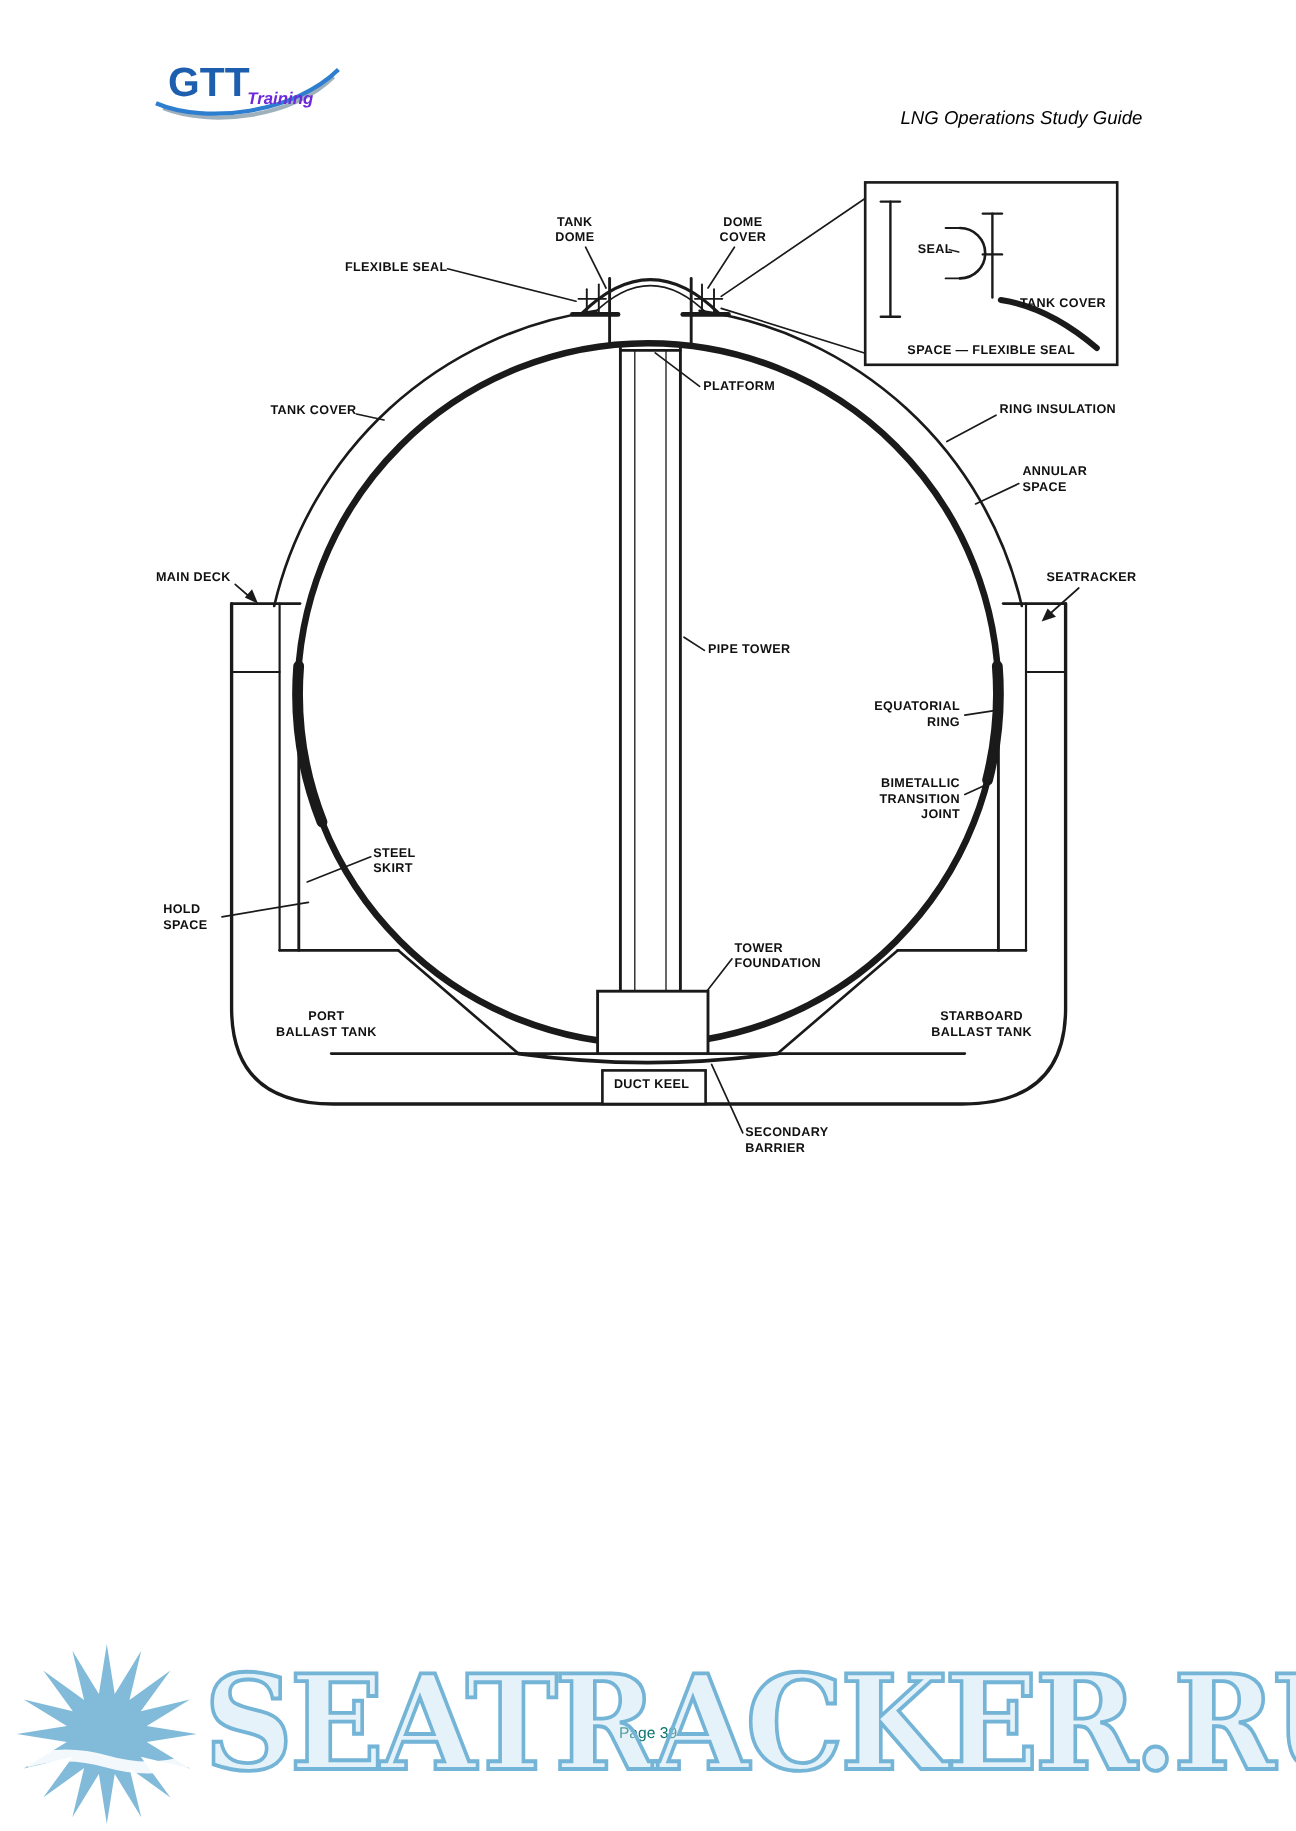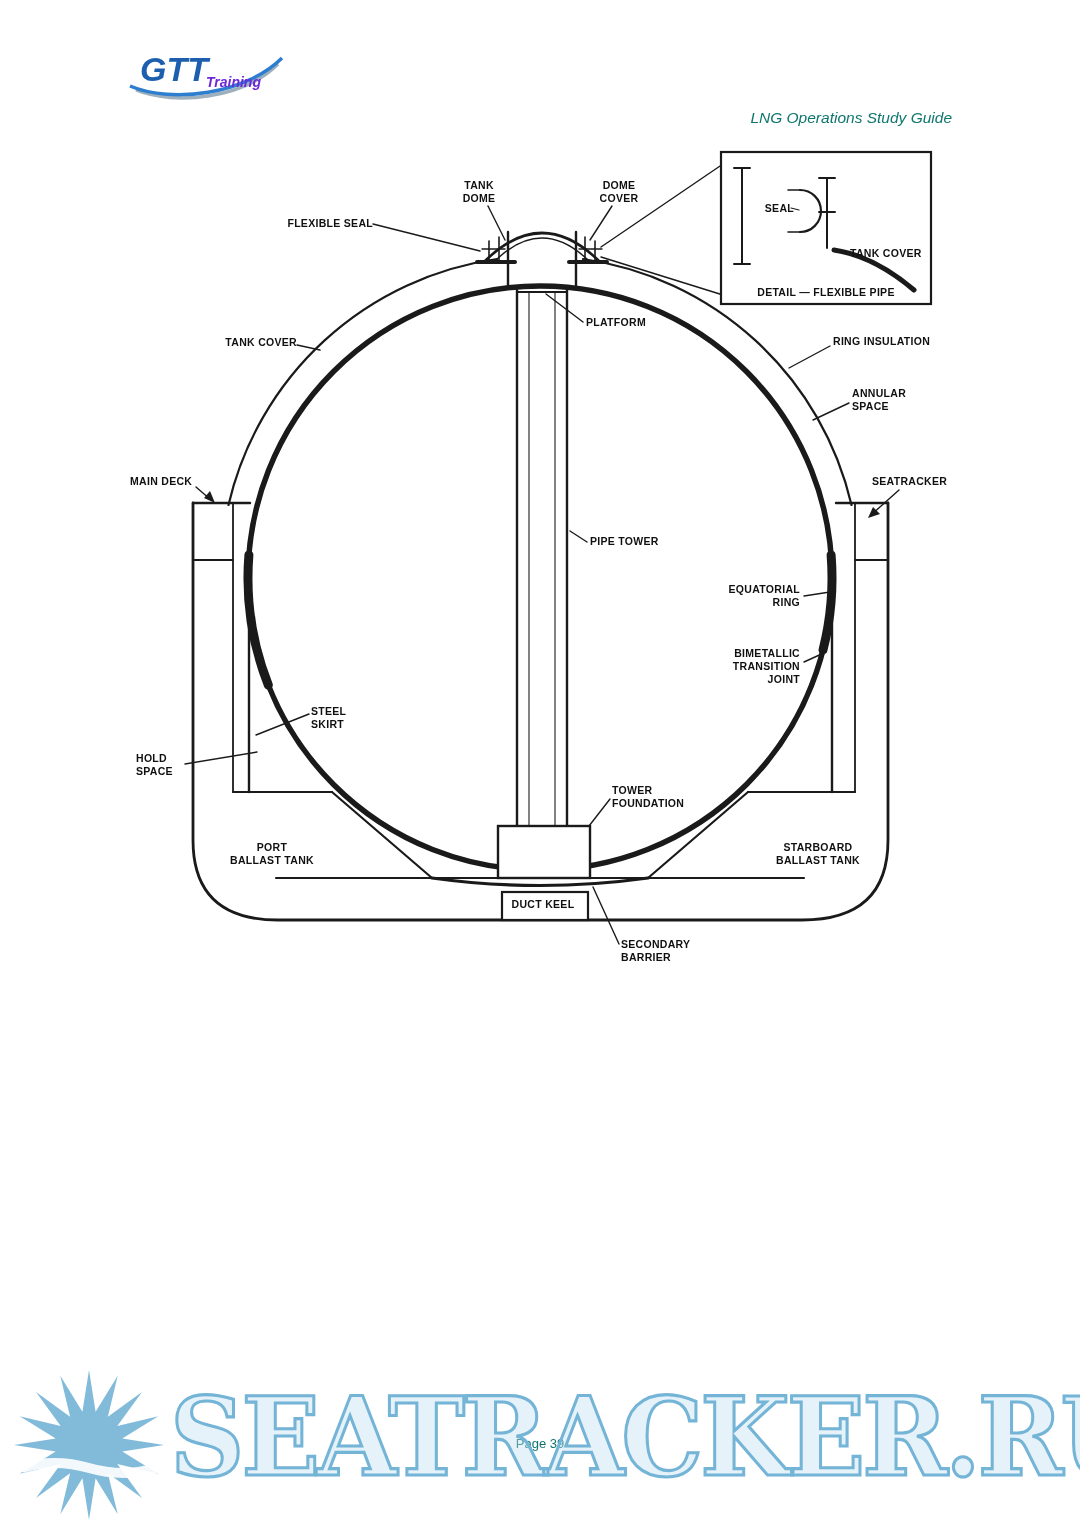--- a/index.html
+++ b/index.html
@@ -5,25 +5,25 @@
   html,body{margin:0;padding:0;}
   body{
     width:1080px;height:1526px;background:#ffffff;position:relative;overflow:hidden;
     font-family:"Liberation Sans",sans-serif;
   }
   .page{position:absolute;inset:0;background:#fff;}
 
   
   .logo{position:absolute;left:126px;top:48px;width:170px;height:58px;}
   .logo svg{position:absolute;left:0;top:0;}
-  .logo-gtt{position:absolute;left:14px;top:2px;font-style:italic;font-weight:700;
+  .logo-gtt{position:absolute;left:14px;top:2px;font-weight:700;
     font-size:34px;color:#1d5fae;letter-spacing:0;}
   .logo-training{position:absolute;left:80px;top:26px;font-style:italic;font-weight:700;
     font-size:14px;color:#6d28d9;}
-  .doc-title{position:absolute;right:128px;top:90px;font-style:italic;font-size:15.5px;color:#0f766e;margin-top:19px;}
+  .doc-title{position:absolute;right:128px;top:90px;font-style:italic;font-size:15.5px;color:#000000;}
 
   
   svg.diagram{position:absolute;left:0;top:0;}
   .dlabel{position:absolute;font-weight:700;font-size:10.5px;line-height:1.22;
     letter-spacing:.3px;color:#101010;white-space:pre-line;}
   .annotation{position:absolute;font-weight:700;color:#000;white-space:pre-line;}
   .annotation.poles{font-size:21px;line-height:35px;}
   .annotation.equator{font-size:21px;line-height:38px;}
 
   
@@ -170,21 +170,21 @@
   <div class="dlabel" style="left:763px;top:841px;width:110px;text-align:center">STARBOARD
 BALLAST TANK</div>
   <div class="dlabel" style="left:612px;top:784px;width:80px">TOWER
 FOUNDATION</div>
   <div class="dlabel" style="left:502px;top:898px;width:82px;text-align:center">DUCT KEEL</div>
   <div class="dlabel" style="left:621px;top:938px;width:80px">SECONDARY
 BARRIER</div>
 
   <div class="dlabel" style="left:760px;top:202px;width:34px;text-align:right">SEAL</div>
   <div class="dlabel" style="left:850px;top:247px;width:78px">TANK COVER</div>
-  <div class="dlabel" style="left:723px;top:286px;width:206px;text-align:center">DETAIL — FLEXIBLE PIPE</div>
+  <div class="dlabel" style="left:723px;top:286px;width:206px;text-align:center">SPACE — FLEXIBLE SEAL</div>
 
 
   <div class="page-number">Page 39</div>
 
   <div class="watermark">
     <svg class="wm-sun" width="150" height="150" viewBox="0 0 150 150">
       <polygon fill="#74b4d6" opacity="0.9" points="150,75 108.3,81.6 144.3,103.7 103.3,93.9 128,128 93.9,103.3 103.7,144.3 81.6,108.3 75,150 68.4,108.3 46.3,144.3 56.1,103.3 22,128 46.7,93.9 5.7,103.7 41.7,81.6 0,75 41.7,68.4 5.7,46.3 46.7,56.1 22,22 56.1,46.7 46.3,5.7 68.4,41.7 75,0 81.6,41.7 103.7,5.7 93.9,46.7 128,22 103.3,56.1 144.3,46.3 108.3,68.4"></polygon>
       <path d="M 8 98 Q 40 88 75 98 T 142 98" stroke="#ffffff" stroke-width="10" fill="none" opacity="0.9"></path>
     </svg>
     <div class="wm-text">SEATRACKER.RU</div>

